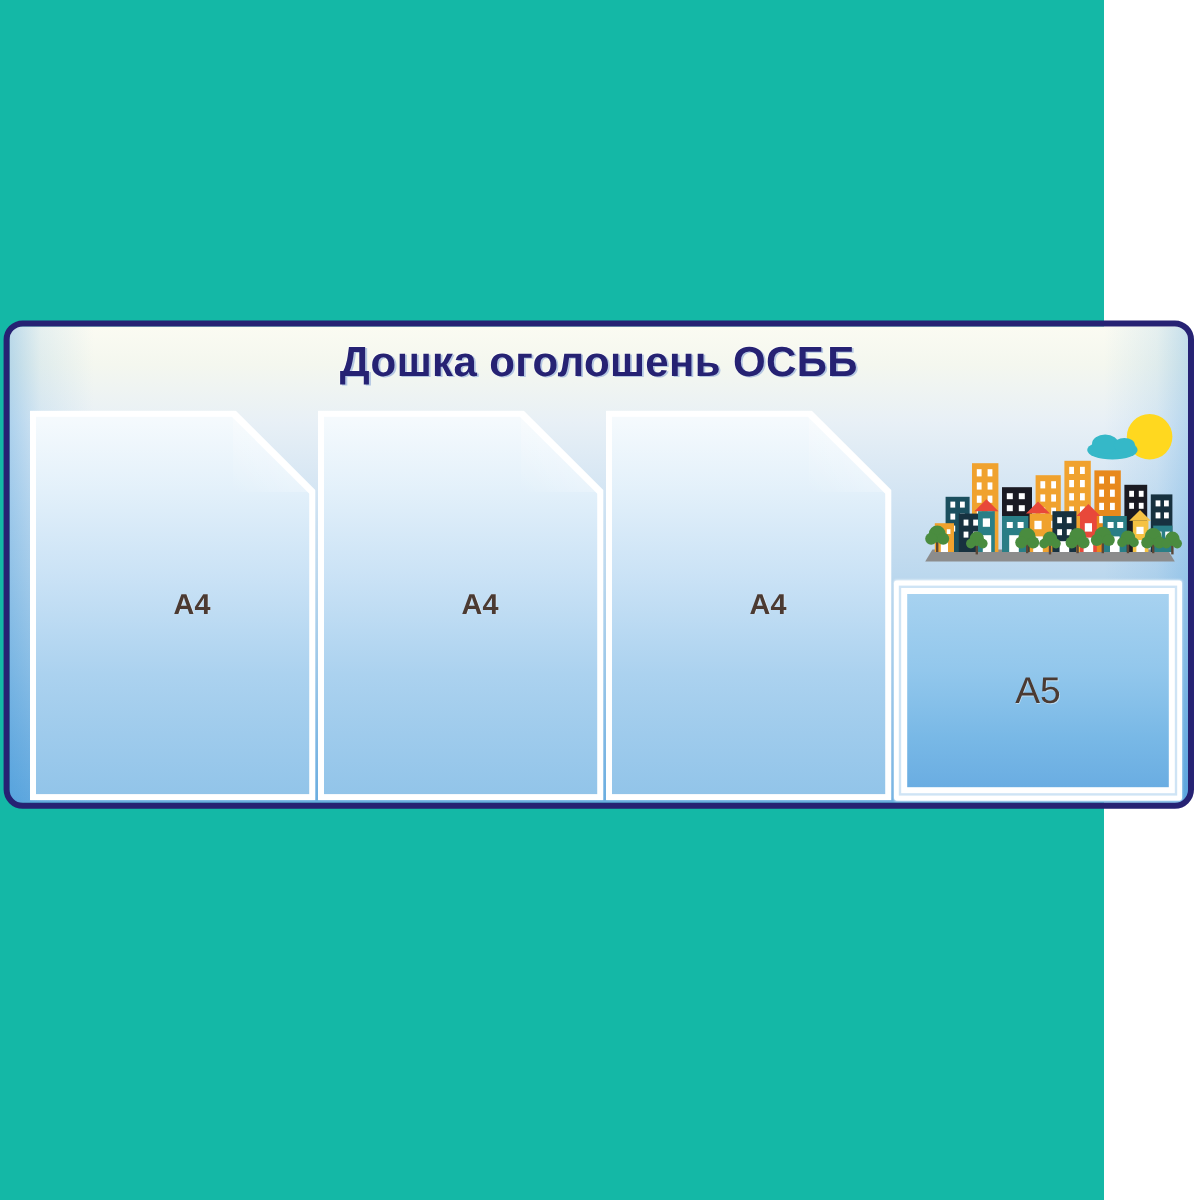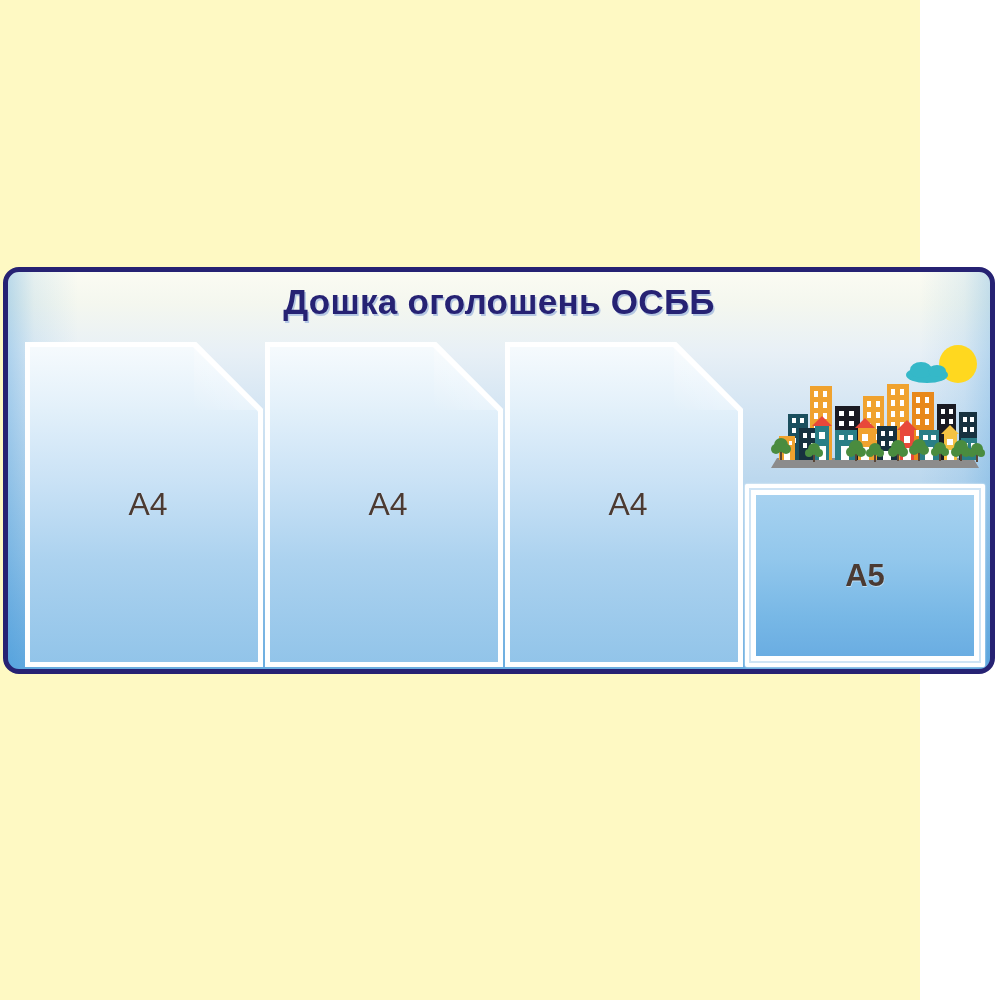--- a/index.html
+++ b/index.html
@@ -9,21 +9,21 @@
     height: 1000px;
     background: #ffffff;
     font-family: "Liberation Sans", sans-serif;
     overflow: hidden;
   }
 
   #canvas {
     position: relative;
     width: 920px;
     height: 1000px;
-    background: #fef9c3;
+    background: #14b8a6;
   }
 
   
   #board {
     position: absolute;
     left: 3px;
     top: 267px;
     width: 992px;
     height: 407px;
     box-sizing: border-box;
@@ -120,27 +120,27 @@
                  rgba(255,255,255,0.85) 0%,
                  rgba(255,255,255,0.25) 55%,
                  rgba(255,255,255,0) 100%);
     -webkit-clip-path: polygon(0 0, 100% 100%, 0 100%);
     clip-path: polygon(0 0, 100% 100%, 0 100%);
     pointer-events: none;
   }
 
   .pocket-label {
     position: absolute;
-    left: 4px;
+    left: 16px;
     top: 50%;
     width: 100%;
     transform: translateY(-52%);
     text-align: center;
-    font-size: 32px;
-    font-weight: normal;
+    font-size: 24px;
+    font-weight: bold;
     color: #4b3a32;
     text-shadow: 0.5px 0.5px 0 rgba(255,255,255,0.55);
   }
 
   #a4-1 { left: 17px; }
   #a4-2 { left: 257px; }
   #a4-3 { left: 497px; }
 
   
   #a5-pocket {
@@ -174,21 +174,21 @@
                 #6aade2 100%);
   }
   #a5-label {
     position: absolute;
     left: 0;
     top: 50%;
     width: 100%;
     transform: translateY(-50%);
     text-align: center;
     font-size: 31px;
-    font-weight: bold;
+    font-weight: normal;
     line-height: 1.22;
     color: #4b3a32;
     text-shadow: 0.5px 0.5px 0 rgba(255,255,255,0.45);
   }
 
   
   #cityscape {
     position: absolute;
     left: 747px;
     top: 68px;

